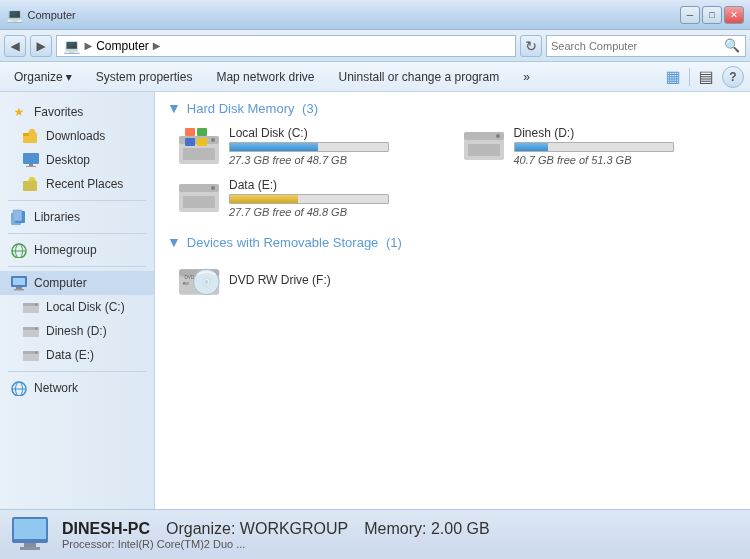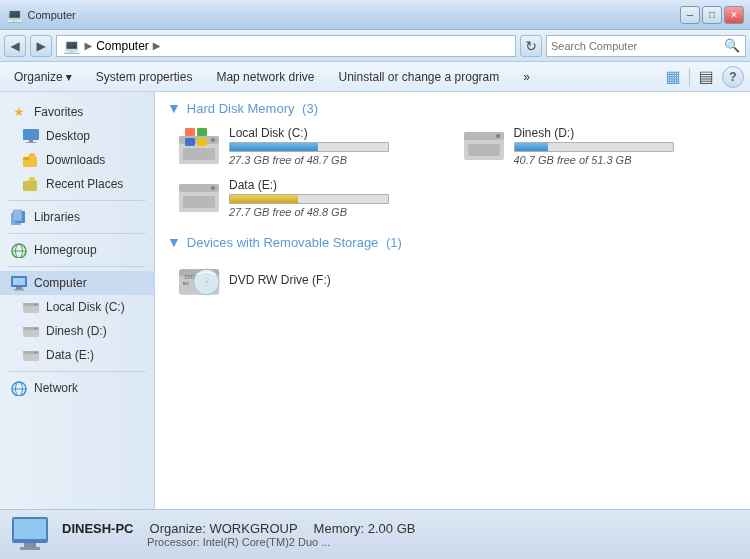--- a/index.html
+++ b/index.html
@@ -322,27 +322,26 @@
       height: 40px;
       flex-shrink: 0;
     }
     .status-info {
       display: flex;
       flex-direction: column;
     }
     .status-line1 {
       display: flex;
       gap: 16px;
-      font-size: 13px;
+      font-size: 16px;
       color: #333;
     }
     .status-line2 {
       font-size: 11px;
       color: #555;
-      text-align: center;
     }
     .status-pc-name {
       font-weight: bold;
       color: #222;
     }
 
     
     .star { color: #f0b020; }
   </style>
 </head>
@@ -412,36 +411,36 @@
     <div class="sidebar-section">
       <div class="sidebar-item">
         <div class="icon-box">
             <span class="star">★</span>
           </div>
         <span>Favorites</span>
       </div>
       <div class="sidebar-item child">
         <div class="icon-box">
           <svg width="16" height="14" viewBox="0 0 16 14">
+              <rect x="0" y="4" width="14" height="10" rx="1" fill="#f0c040"></rect>
+              <rect x="0" y="4" width="6" height="3" rx="1" fill="#e8a800"></rect>
+              <polygon points="7,0 11,0 13,4 5,4" fill="#f0c040"></polygon>
+            </svg>
+        </div>
+        <span>Downloads</span>
+      </div>
+      <div class="sidebar-item child">
+        <div class="icon-box">
+          <svg width="16" height="14" viewBox="0 0 16 14">
               <rect x="0" y="0" width="16" height="11" rx="1" fill="#5090d0"></rect>
               <rect x="6" y="11" width="4" height="2" fill="#888"></rect>
               <rect x="3" y="13" width="10" height="1" fill="#999"></rect>
             </svg>
         </div>
         <span>Desktop</span>
-      </div>
-      <div class="sidebar-item child">
-        <div class="icon-box">
-          <svg width="16" height="14" viewBox="0 0 16 14">
-              <rect x="0" y="4" width="14" height="10" rx="1" fill="#f0c040"></rect>
-              <rect x="0" y="4" width="6" height="3" rx="1" fill="#e8a800"></rect>
-              <polygon points="7,0 11,0 13,4 5,4" fill="#f0c040"></polygon>
-            </svg>
-        </div>
-        <span>Downloads</span>
       </div>
       <div class="sidebar-item child">
         <div class="icon-box">
           <svg width="16" height="14" viewBox="0 0 16 14">
               <rect x="0" y="4" width="14" height="10" rx="1" fill="#d0c050"></rect>
               <polygon points="7,0 11,0 13,4 5,4" fill="#e0d040"></polygon>
             </svg>
         </div>
         <span>Recent Places</span>
       </div>

